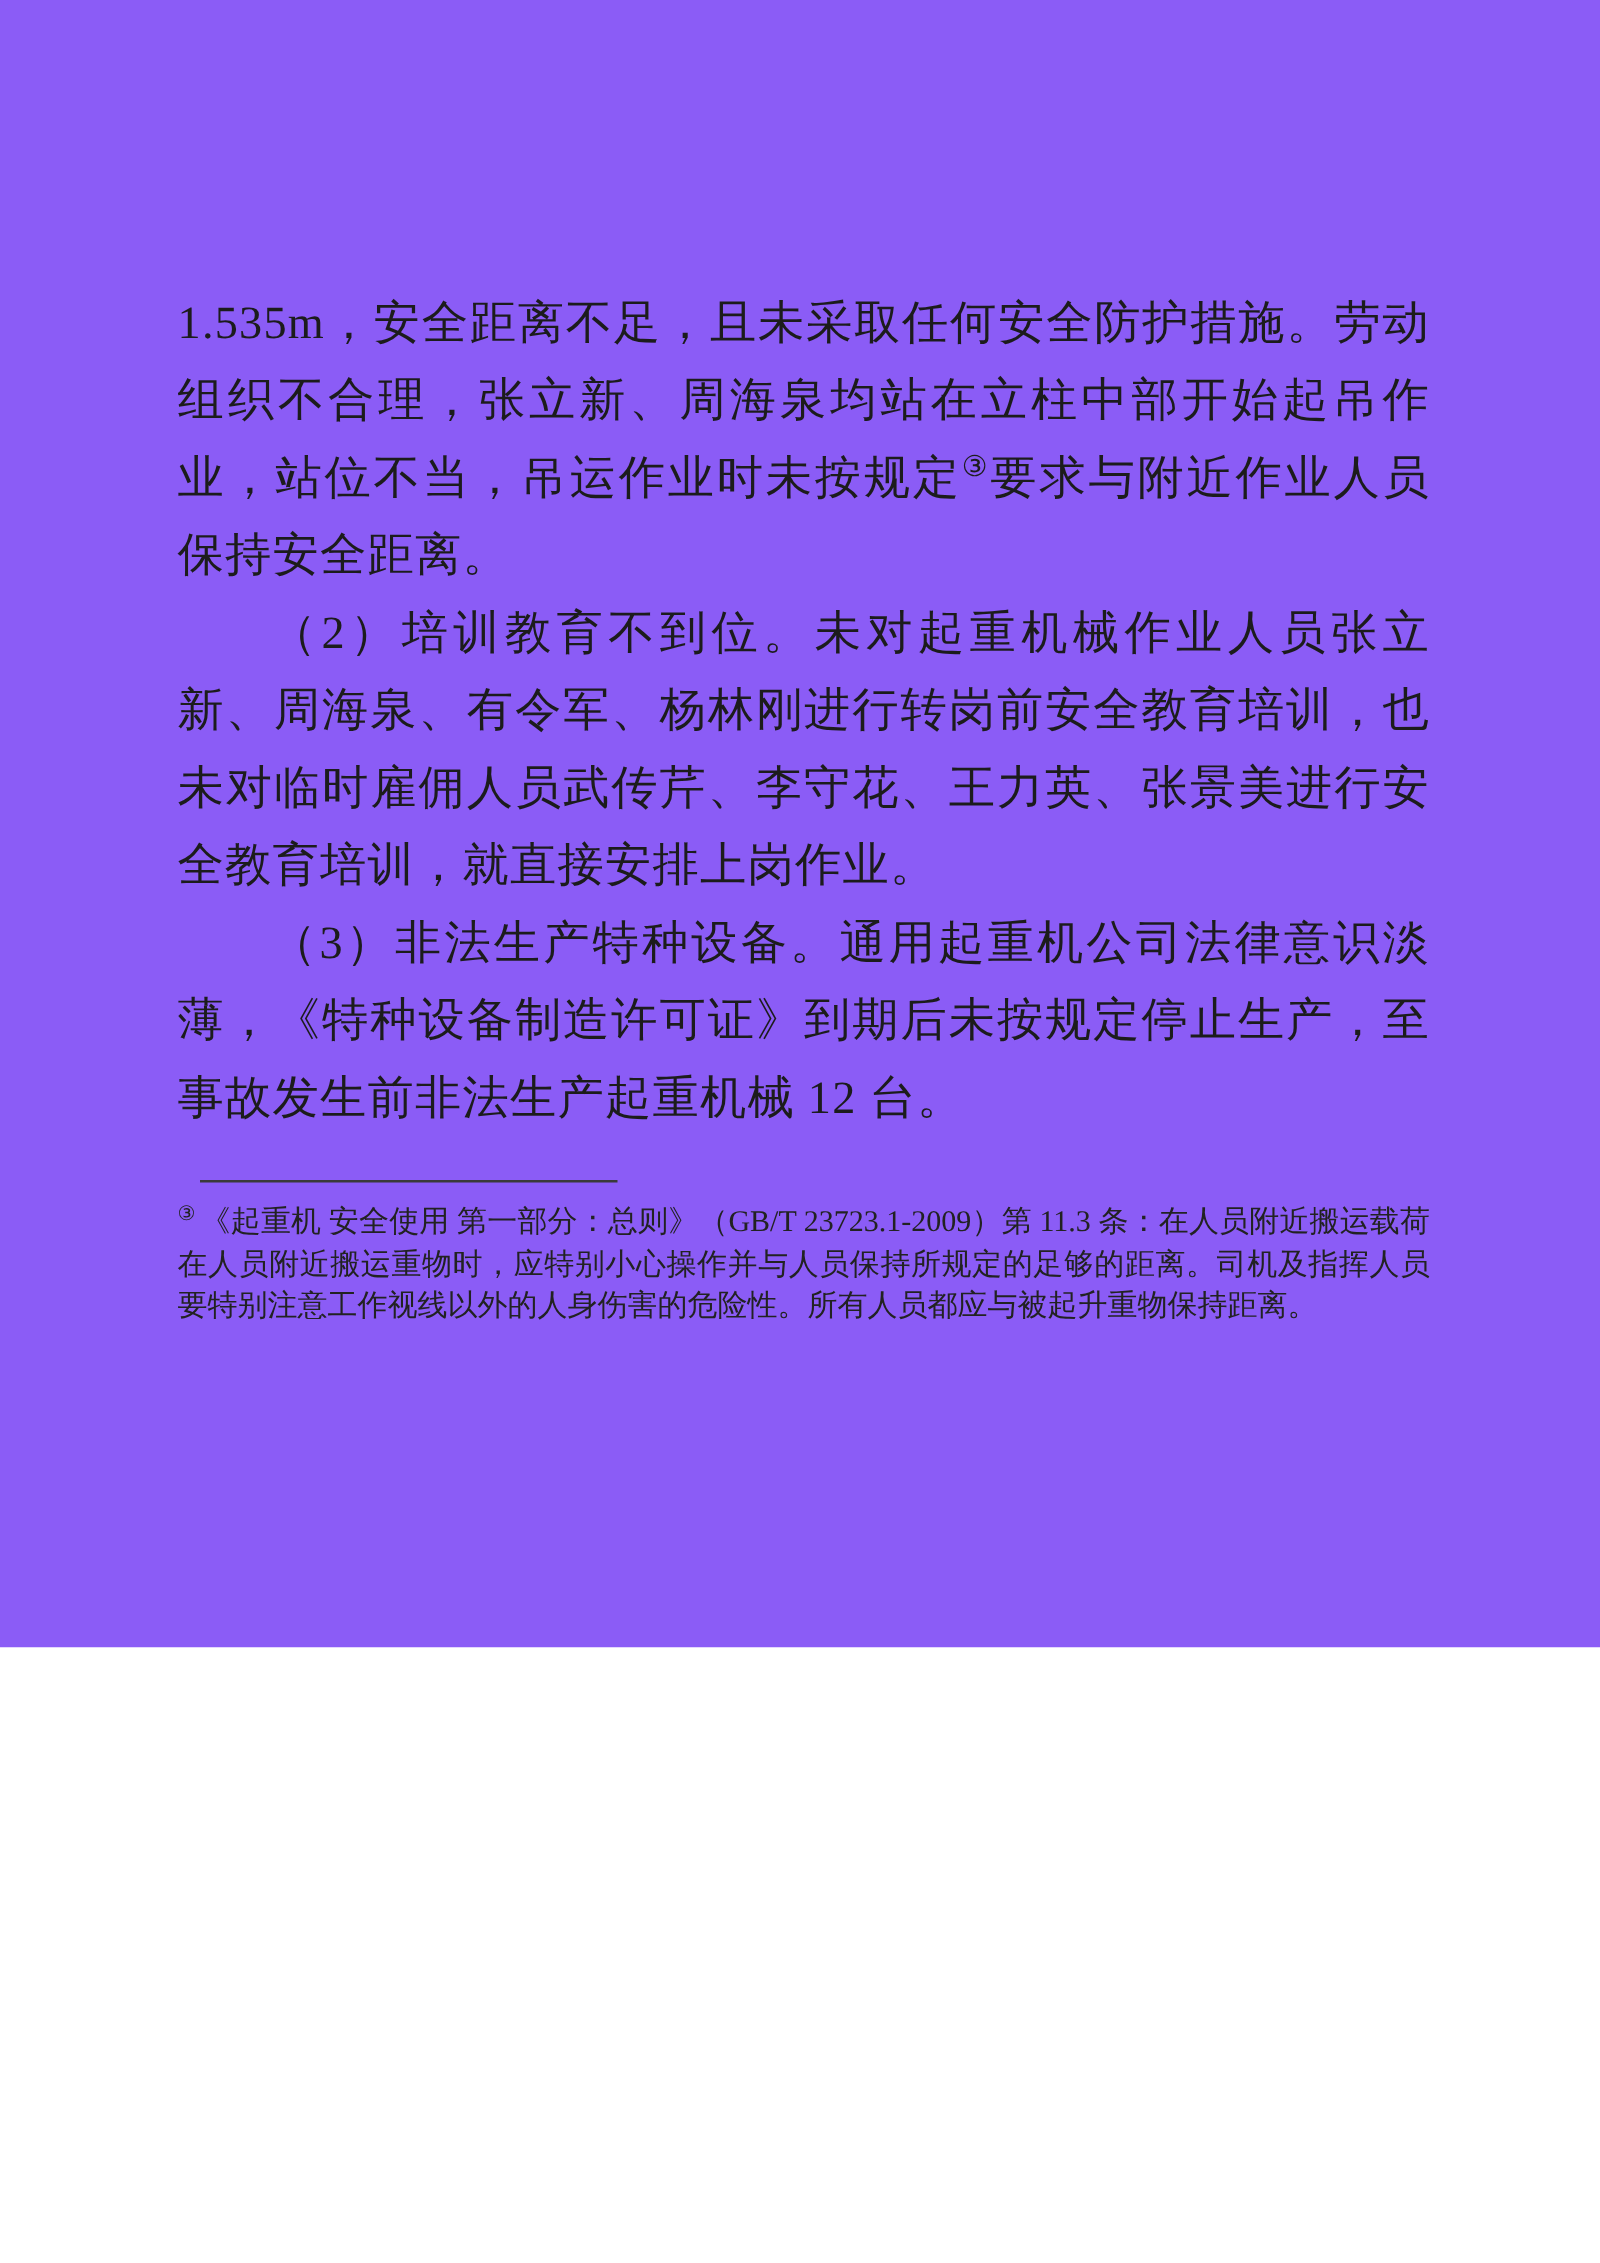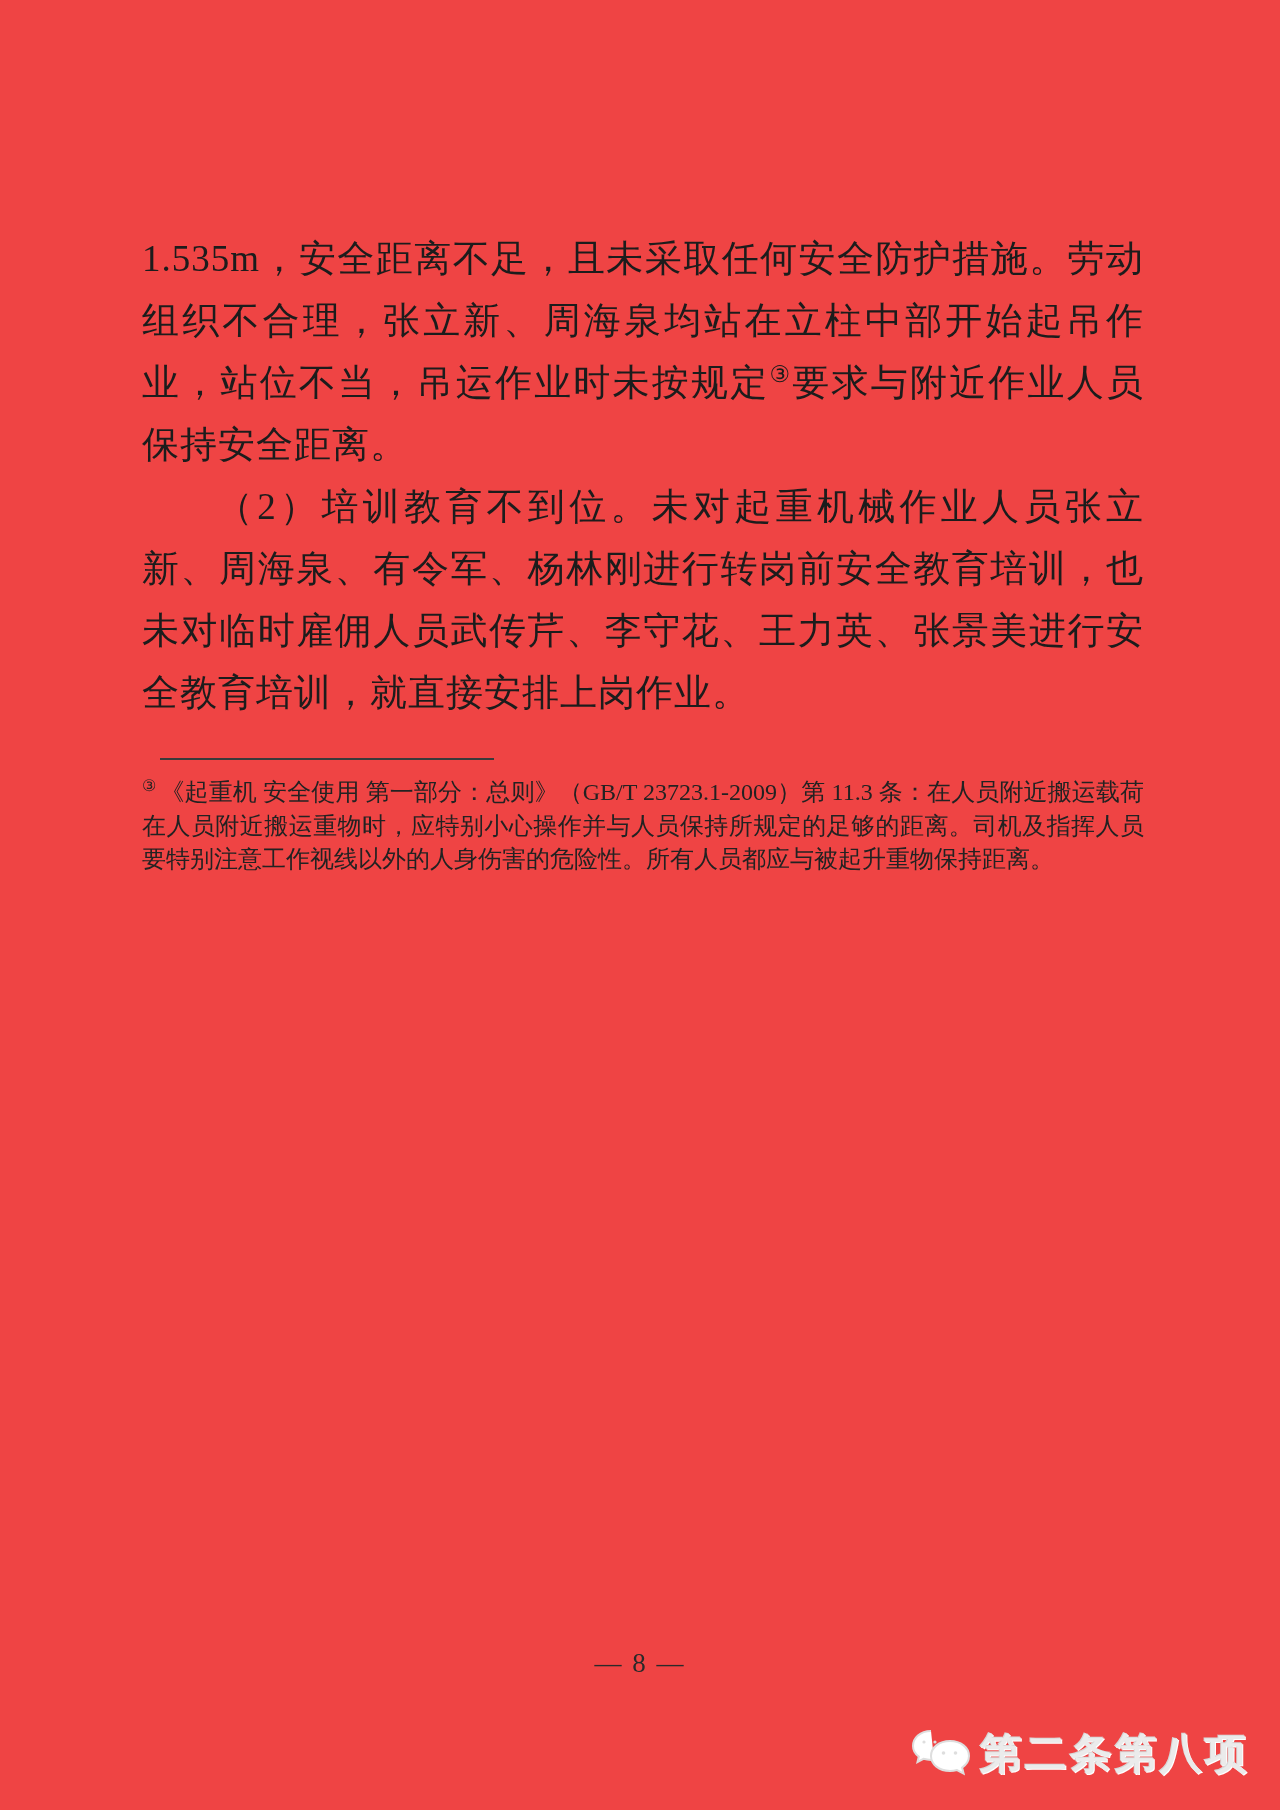--- a/index.html
+++ b/index.html
@@ -1,22 +1,22 @@
 <!DOCTYPE html>
 <html><head>
 <meta charset="utf-8">
 <style>
   * { margin: 0; padding: 0; box-sizing: border-box; }
   html, body { background: #ffffff; }
   .page {
     position: relative;
     width: 1280px;
-    height: 1810px;
+    height: 1318px;
     margin: 0 auto;
-    background: #ef4444;
+    background: #8b5cf6;
     overflow: hidden;
     font-family: "Liberation Serif", "DejaVu Serif", serif;
     color: #1c1c1c;
     padding-left: 35px;
   }
   .content {
     position: absolute;
     left: 142px;
     top: 228px;
     width: 1002px;
@@ -87,20 +87,21 @@
 <body>
 
 <div class="page">
 
   <div class="content">
 
     <p class="body-para"><span>1.535m，安全距离不足，且未采取任何安全防护措施。劳动组织不合理，张立新、周海泉均站在立柱中部开始起吊作业，站位不当，吊运作业时未按规定</span><sup>③</sup><span>要求与附近作业人员保持安全距离。</span></p>
 
     <p class="body-para indented"><span>（2）培训教育不到位。未对起重机械作业人员张立新、周海泉、有令军、杨林刚进行转岗前安全教育培训，也未对临时雇佣人员武传芹、李守花、王力英、张景美进行安全教育培训，就直接安排上岗作业。</span></p>
 
+    <p class="body-para indented"><span>（3）非法生产特种设备。通用起重机公司法律意识淡薄，《特种设备制造许可证》到期后未按规定停止生产，至事故发生前非法生产起重机械 12 台。</span></p>
 
 
 
     <hr class="footnote-rule">
 
     <div class="footnotes">
       <p class="footnote"><sup>③</sup><span>《起重机 安全使用 第一部分：总则》（GB/T 23723.1-2009）第 11.3 条：在人员附近搬运载荷 在人员附近搬运重物时，应特别小心操作并与人员保持所规定的足够的距离。司机及指挥人员要特别注意工作视线以外的人身伤害的危险性。所有人员都应与被起升重物保持距离。</span></p>
     </div>
 
   </div>

